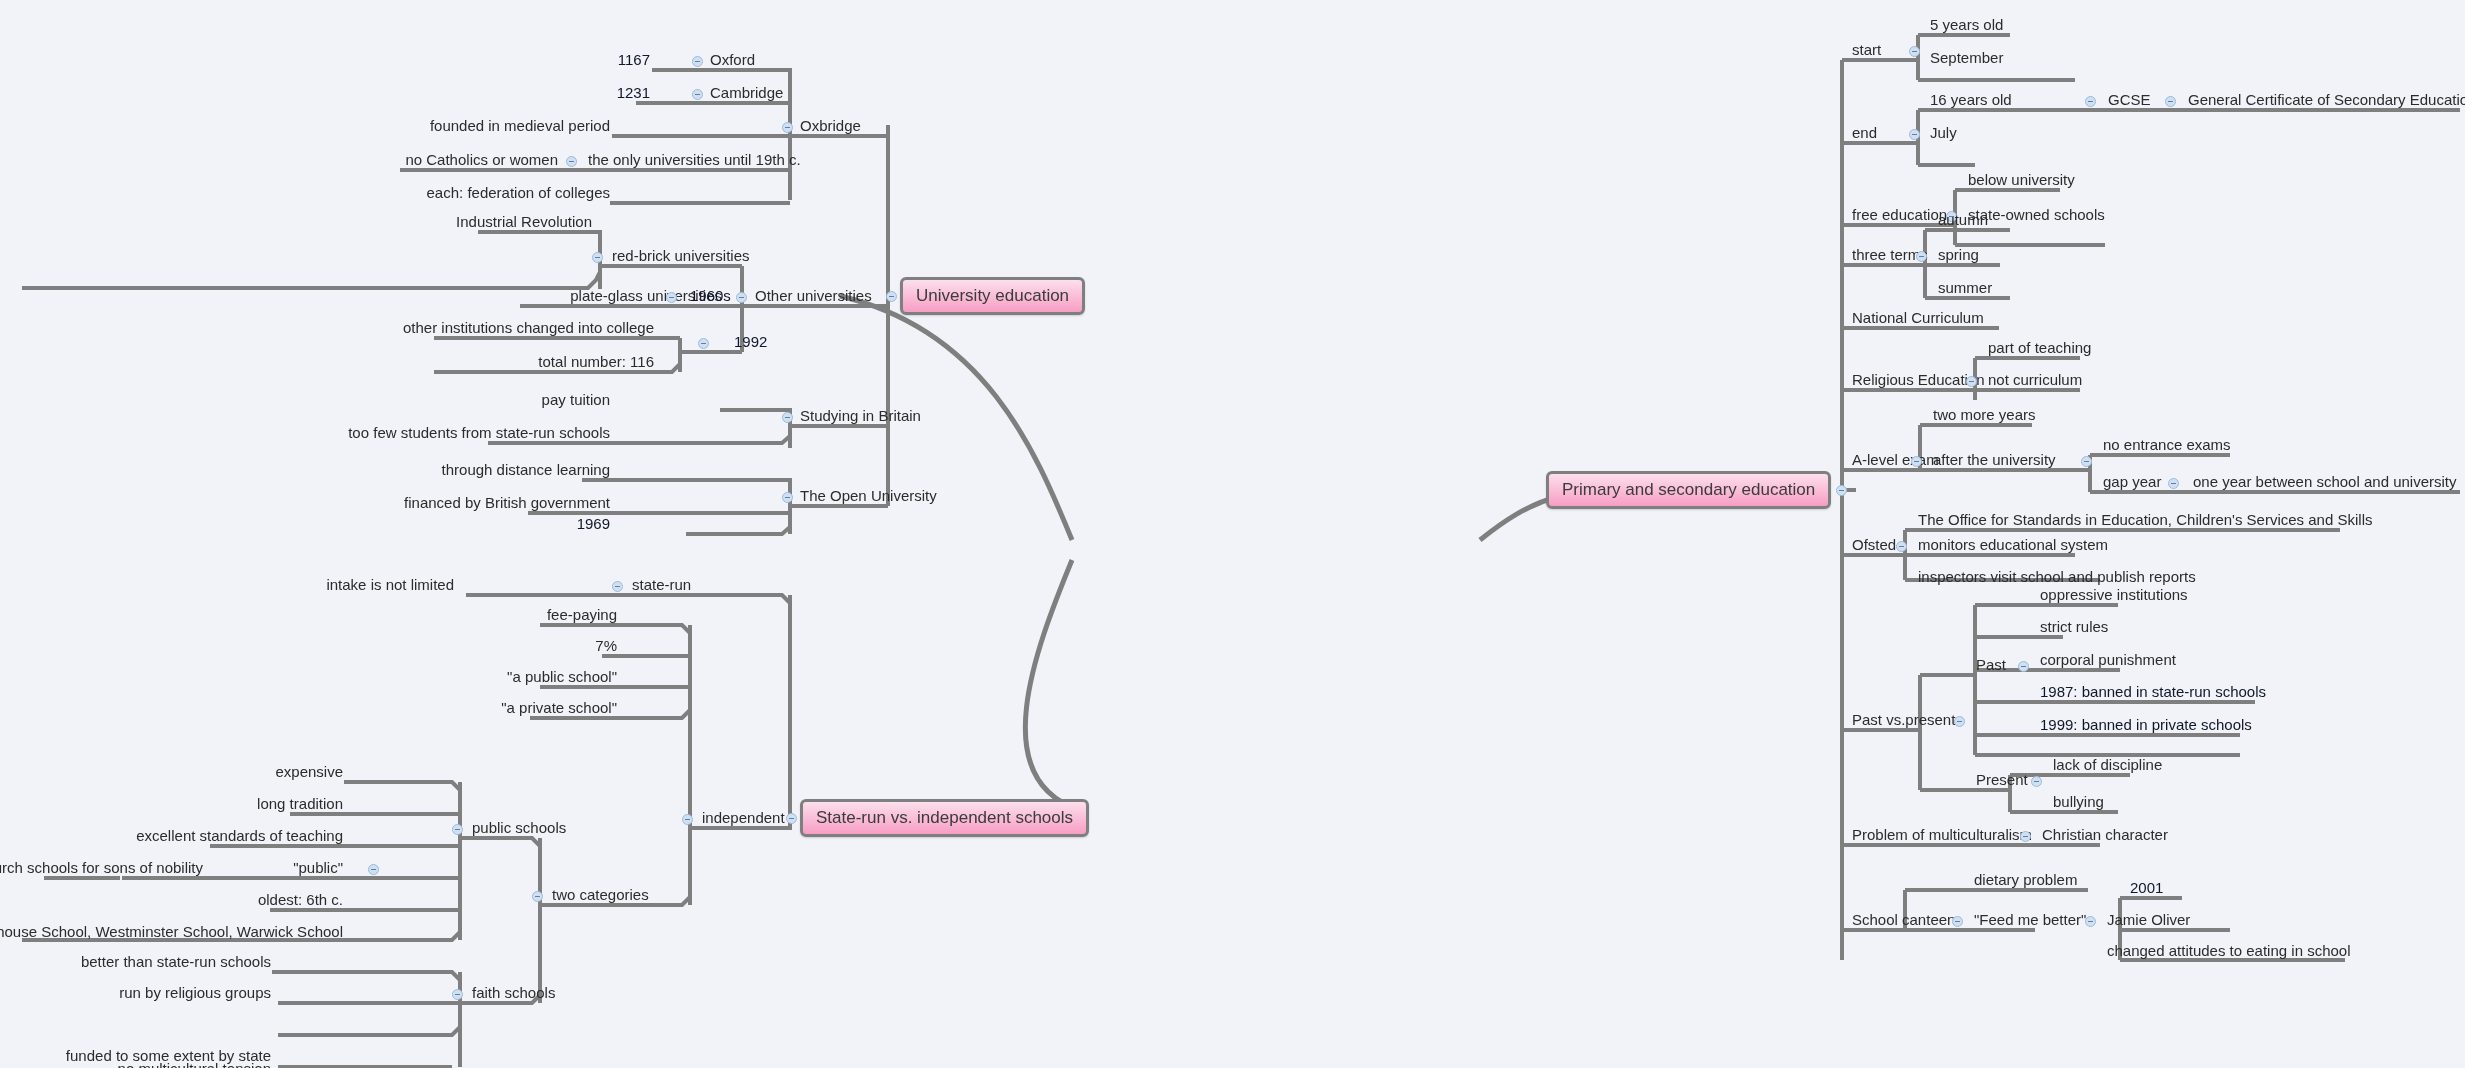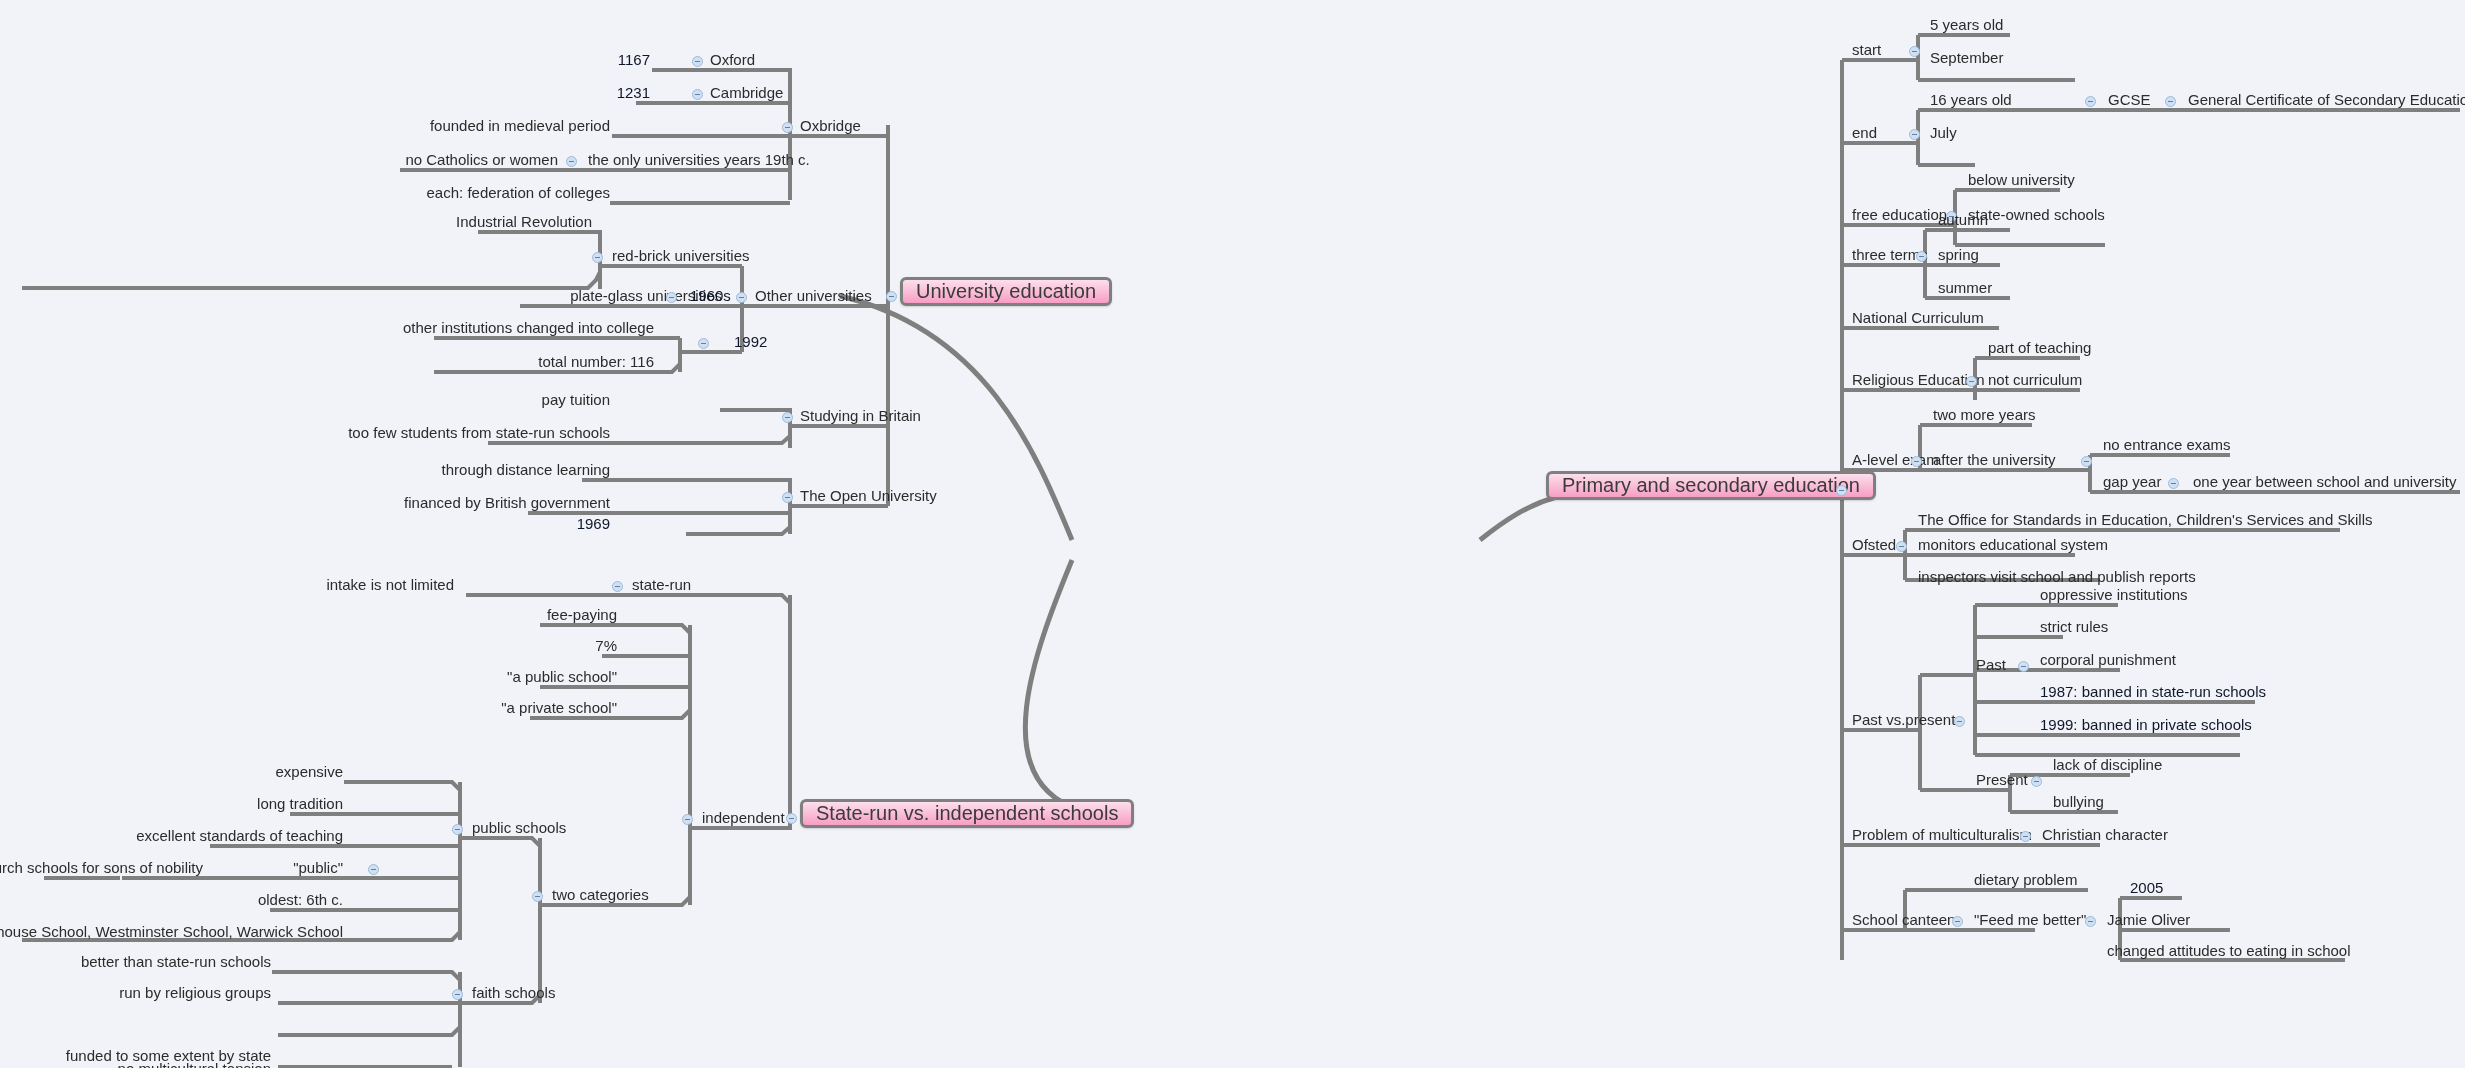--- a/index.html
+++ b/index.html
@@ -41,23 +41,23 @@
     padding:13px 22px;
     white-space:nowrap;
     box-shadow:0 1px 2px rgba(0,0,0,.18);
   }
   
   .main-node{
     position:absolute;
     border:3px solid #7f7f7f;
     border-radius:6px;
     background:linear-gradient(180deg,#fcdfec 0%,#f79ec4 100%);
-    font-size:20px;
+    font-size:17px;
     color:#3b3b3b;
-    padding:0 13px;
+    padding:6px 13px;
     white-space:nowrap;
     box-shadow:0 1px 2px rgba(0,0,0,.15);
   }
 
   
   .bullet{
     position:absolute;
     width:11px;height:11px;
     border-radius:50%;
     background:#cfe0f2;
@@ -318,21 +318,21 @@
   <div class="node l" style="right:1855px; top:117px;">founded in medieval period</div>
 
   <div class="node r" style="left:710px; top:51px;">Oxford</div>
   <span class="bullet" style="left:692px; top:56px;"></span>
   <div class="node l red" style="right:1815px; top:51px;">1167</div>
 
   <div class="node r" style="left:710px; top:84px;">Cambridge</div>
   <span class="bullet" style="left:692px; top:89px;"></span>
   <div class="node l red" style="right:1815px; top:84px;">1231</div>
 
-  <div class="node r" style="left:588px; top:151px;">the only universities years 19th c.</div>
+  <div class="node r" style="left:588px; top:151px;">the only universities until 19th c.</div>
   <span class="bullet" style="left:566px; top:156px;"></span>
   <div class="node l" style="right:1907px; top:151px;">no Catholics or women</div>
 
   <div class="node l" style="right:1855px; top:184px;">each: federation of colleges</div>
 
   <div class="node r" style="left:755px; top:287px;">Other universities</div>
   <span class="bullet" style="left:736px; top:292px;"></span>
 
   <div class="node r" style="left:612px; top:247px;">red-brick universities</div>
   <span class="bullet" style="left:592px; top:252px;"></span>
@@ -459,17 +459,17 @@
 
   <div class="node r" style="left:1852px; top:826px;">Problem of multiculturalism</div>
   <span class="bullet" style="left:2020px; top:831px;"></span>
   <div class="node r" style="left:2042px; top:826px;">Christian character</div>
 
   <div class="node r" style="left:1852px; top:911px;">School canteen</div>
   <span class="bullet" style="left:1952px; top:916px;"></span>
   <div class="node r" style="left:1974px; top:871px;">dietary problem</div>
   <div class="node r" style="left:1974px; top:911px;">"Feed me better"</div>
   <span class="bullet" style="left:2085px; top:916px;"></span>
-  <div class="node r red" style="left:2130px; top:879px;">2005</div>
+  <div class="node r red" style="left:2130px; top:879px;">2001</div>
   <div class="node r" style="left:2107px; top:911px;">Jamie Oliver</div>
   <div class="node r" style="left:2107px; top:942px;">changed attitudes to eating in school</div>
 
 </div>
 
 </body></html>

